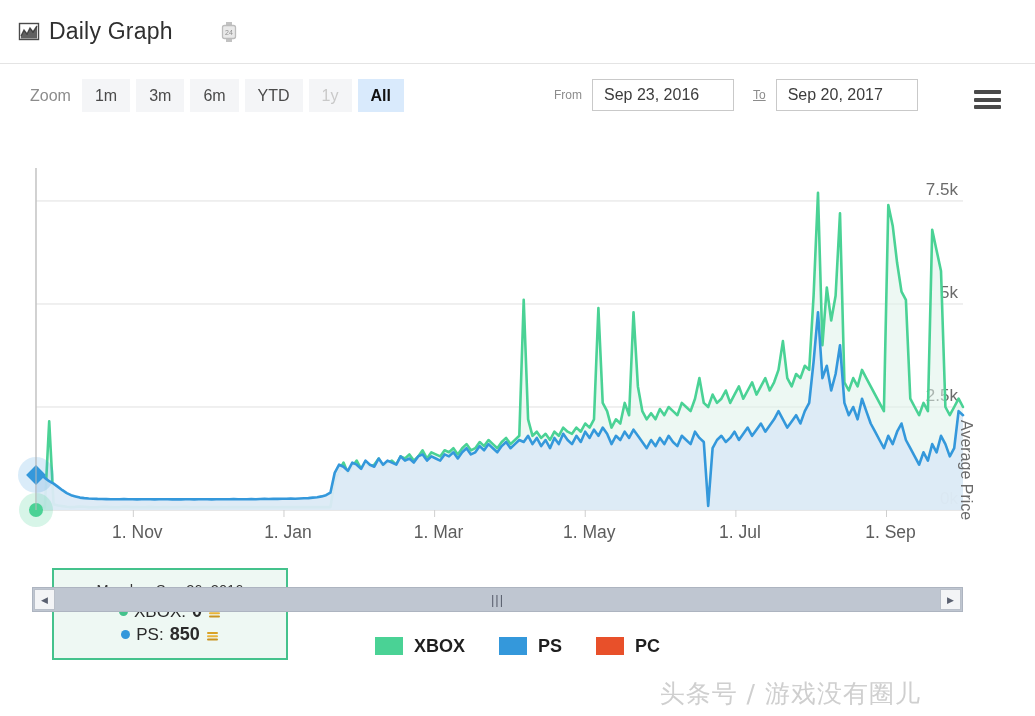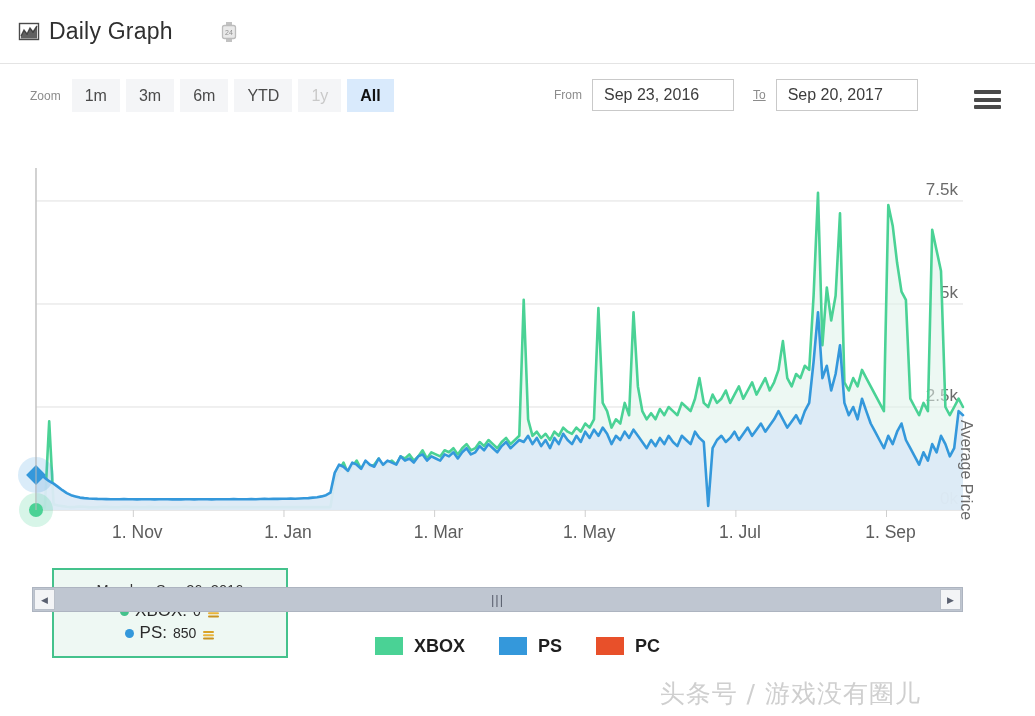--- a/index.html
+++ b/index.html
@@ -33,21 +33,21 @@
 
   
   .controls {
     position: absolute; left: 0; top: 64px;
     width: 1035px; height: 62px;
   }
   .zoom-group {
     position: absolute; left: 30px; top: 15px;
     display: flex; align-items: center;
   }
-  .zoom-lbl { font-size: 12px; color: #8c8c8c; margin-right: 11px; }
+  .zoom-lbl { font-size: 16px; color: #8c8c8c; margin-right: 11px; }
   .zbtn {
     font-size: 16px; color: #4a4a4a;
     background: #f4f5f7; border: none;
     padding: 7px 13px; margin-right: 6px;
     cursor: pointer; line-height: 1.2;
     font-family: "Liberation Sans", sans-serif;
   }
   .zbtn-dim { color: #c9c9c9; }
   .zbtn-sel { background: #d9eafc; color: #111; font-weight: bold; }
 
@@ -89,21 +89,21 @@
     position: absolute; left: 52px; top: 418px;
     width: 236px;
     background: #eef8f3; border: 2px solid #44c28c;
     padding: 12px 14px 13px 14px;
     text-align: center;
   }
   .tt-date { font-size: 14.5px; color: #333; margin-bottom: 3px; letter-spacing: .1px; }
   .tt-row { font-size: 17px; color: #2a2a2a; display: flex; align-items: center; justify-content: center; gap: 6px; margin-top: 2px; }
   .tt-dot { width: 9px; height: 9px; border-radius: 50%; display: inline-block; }
   .tt-name { font-size: 17px; }
-  .tt-val { font-weight: normal; font-size: 14px; }
+  .tt-val { font-weight: bold; font-size: 18px; }
   .coin { display: inline-block; width: 13px; height: 13px; }
 
   
   .navbar-scroll {
     position: absolute; left: 32px; top: 587px;
     width: 931px; height: 25px;
     background: #bfc6d1; border: 1px solid #adb4c0;
     display: flex; align-items: center; justify-content: space-between;
   }
   .sb-btn {

